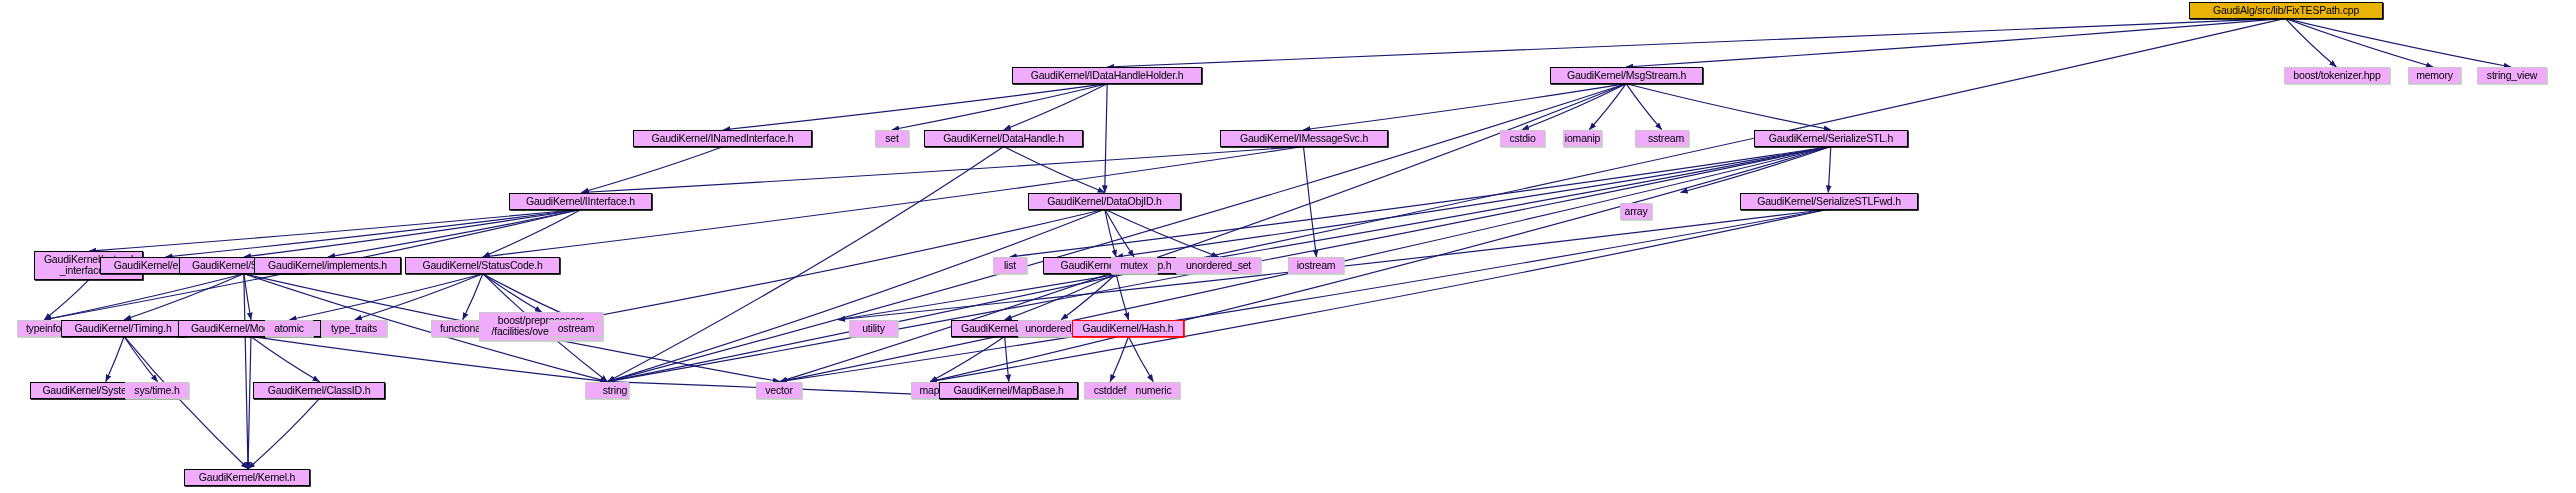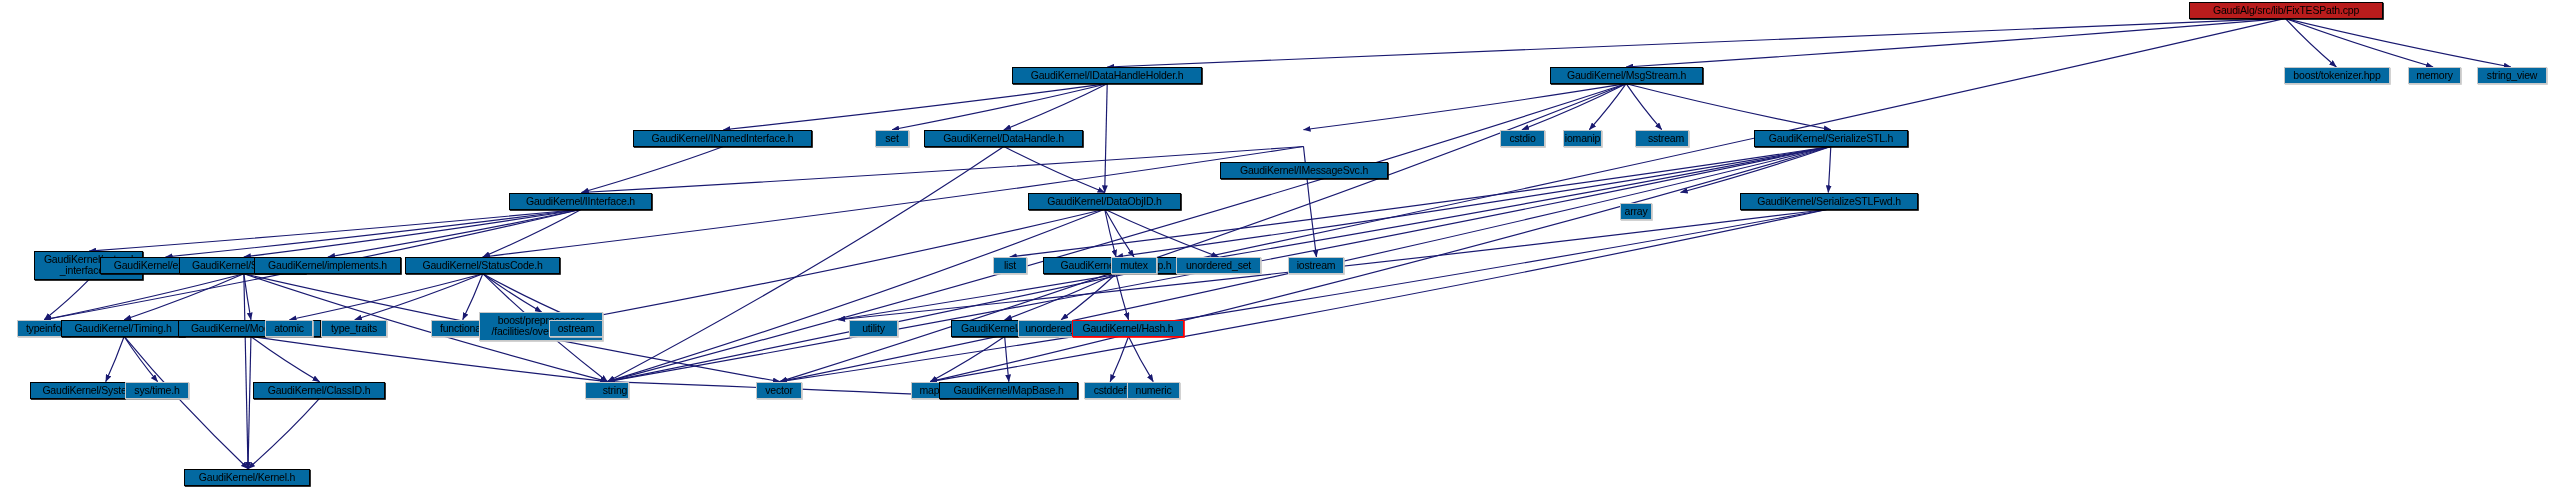--- a/index.html
+++ b/index.html
@@ -14,30 +14,30 @@
   svg.edges{position:absolute;left:0;top:0;width:2576px;height:493px;}
   .node{
     position:absolute;
     box-sizing:border-box;
     display:flex;
     align-items:center;
     justify-content:center;
     text-align:center;
     line-height:1.05;
     white-space:pre-line;
-    background:#0369a1;
+    background:#f0abfc;
     color:#000000;
     font-size:10.5px;
     letter-spacing:-0.2px;
   }
   .node.header{ border:0.8px solid #000000; box-shadow:0.8px 0.8px 0 0 #000000; }
   .node.system{ border:0.8px solid #c8c8c8; box-shadow:0.8px 0.8px 0 0 #c8c8c8; }
   .node.root{
     border:0.8px solid #000000;
-    background:#b91c1c;
+    background:#eab308;
     box-shadow:0.8px 0.8px 0 0 #000000;
   }
   .node.highlight{ border:0.8px solid #ff0000; box-shadow:0.8px 0.8px 0 0 #ff0000; }
 </style>
 </head>
 <body>
 
 <div id="graph-root">
   <svg class="edges" viewBox="0 0 3075 589">
     <defs>
@@ -125,21 +125,21 @@
   <div id="node-layer">
       <div class="node root" style="left: 2189px; top: 1.7px; width: 194px; height: 17px;">GaudiAlg/src/lib/FixTESPath.cpp</div>
       <div class="node system" style="left: 2284px; top: 67px; width: 106px; height: 17px;">boost/tokenizer.hpp</div>
       <div class="node system" style="left: 2408px; top: 67px; width: 53px; height: 17px;">memory</div>
       <div class="node system" style="left: 2477px; top: 67px; width: 70px; height: 17px;">string_view</div>
       <div class="node header" style="left: 1012px; top: 67px; width: 190px; height: 17px;">GaudiKernel/IDataHandleHolder.h</div>
       <div class="node header" style="left: 1550px; top: 67px; width: 153px; height: 17px;">GaudiKernel/MsgStream.h</div>
       <div class="node header" style="left: 633px; top: 130px; width: 179px; height: 17px;">GaudiKernel/INamedInterface.h</div>
       <div class="node system" style="left: 875px; top: 130px; width: 34px; height: 17px;">set</div>
       <div class="node header" style="left: 924px; top: 130px; width: 159px; height: 17px;">GaudiKernel/DataHandle.h</div>
-      <div class="node header" style="left: 1220px; top: 130px; width: 168px; height: 17px; margin-top: 32px;">GaudiKernel/IMessageSvc.h</div>
+      <div class="node header" style="left: 1220px; top: 130px; width: 168px; height: 17px;">GaudiKernel/IMessageSvc.h</div>
       <div class="node system" style="left: 1500px; top: 130px; width: 45px; height: 17px;">cstdio</div>
       <div class="node system" style="left: 1563px; top: 130px; width: 39px; height: 17px;">iomanip</div>
       <div class="node system" style="left: 1635px; top: 130px; width: 54px; height: 17px; padding-left: 8px;">sstream</div>
       <div class="node header" style="left: 1754px; top: 130px; width: 154px; height: 17px;">GaudiKernel/SerializeSTL.h</div>
       <div class="node header" style="left: 509px; top: 193px; width: 143px; height: 17px;">GaudiKernel/IInterface.h</div>
       <div class="node header" style="left: 1028px; top: 193px; width: 153px; height: 17px;">GaudiKernel/DataObjID.h</div>
       <div class="node system" style="left: 1620px; top: 193px; width: 32px; height: 17px; margin-top: 10px;">array</div>
       <div class="node header" style="left: 1740px; top: 193px; width: 178px; height: 17px;">GaudiKernel/SerializeSTLFwd.h</div>
       <div class="node header" style="left: 34px; top: 251px; width: 109px; height: 28.5px;">GaudiKernel/extend
 _interfaces.h</div>

